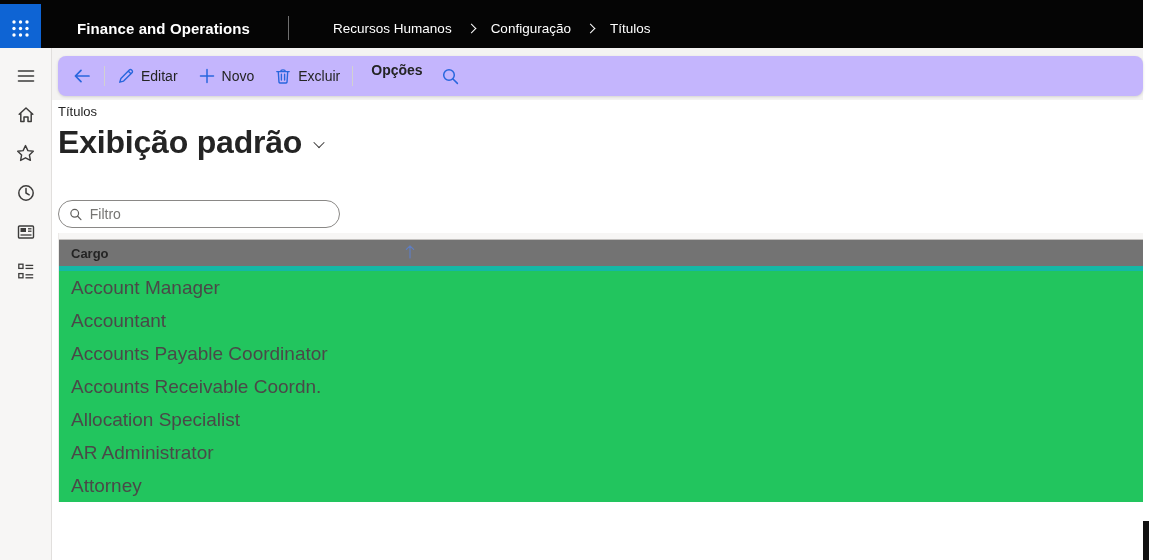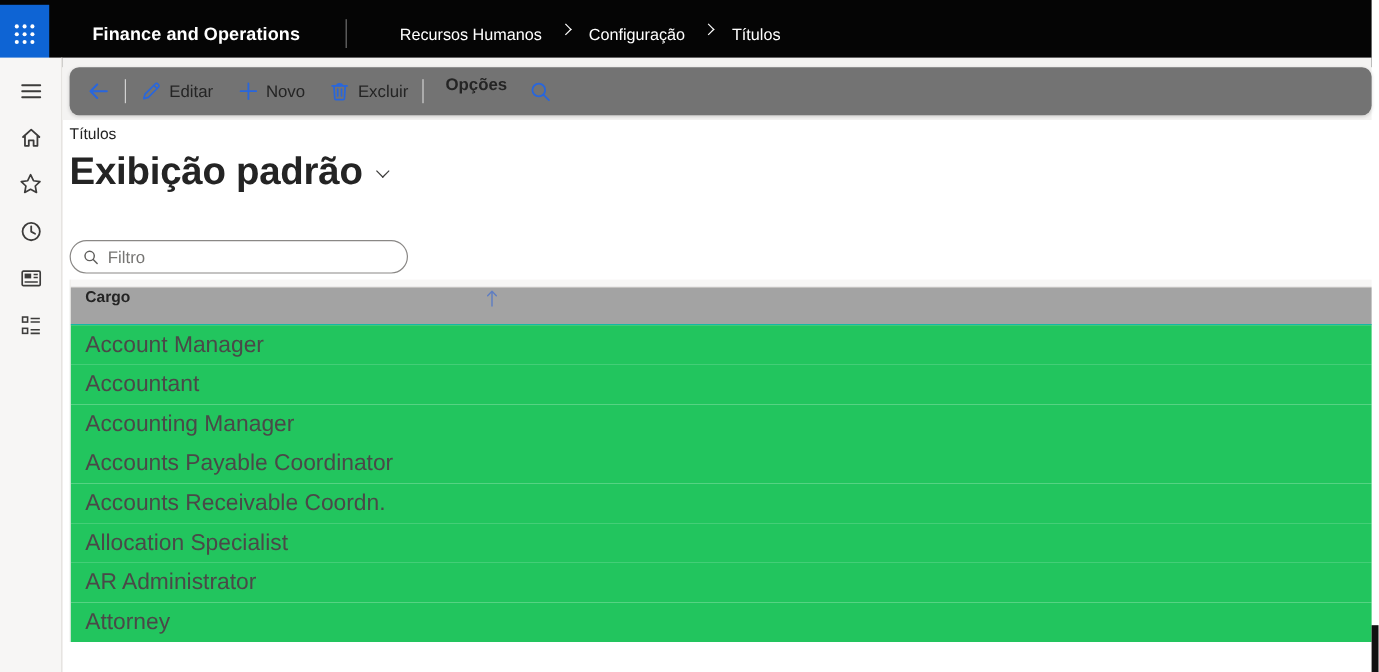--- a/index.html
+++ b/index.html
@@ -4,53 +4,53 @@
 <style>
   * { box-sizing: border-box; margin: 0; padding: 0; }
   html,body { width:1149px; height:560px; background:#fff; font-family:"Liberation Sans", sans-serif; }
   #stage { position:relative; width:1149px; height:560px; overflow:hidden; background:#fff; }
 
   
   .topbar { position:absolute; left:0; top:0; width:1143px; height:56px; background:#050505; display:flex; align-items:center; color:#fff; }
   .waffle { width:41px; height:48px; background:#0e64d4; display:flex; align-items:center; justify-content:center; flex:0 0 41px; cursor:pointer; }
   .brand { margin-left:36px; font-size:15px; font-weight:700; letter-spacing:.1px; white-space:nowrap; }
   .tb-sep { width:1px; height:24px; background:#6f6f6f; margin-left:38px; }
-  .crumbs { display:flex; align-items:flex-start; margin-left:44px; gap:14px; font-size:13.5px; }
+  .crumbs { display:flex; align-items:center; margin-left:44px; gap:14px; font-size:13.5px; }
   .crumb { white-space:nowrap; cursor:pointer; }
   .chev-r { width:7px; height:7px; border-right:1.6px solid #fff; border-top:1.6px solid #fff; transform:rotate(45deg); margin:0 2px; }
 
   
   .sidenav { position:absolute; left:0; top:48px; width:52px; height:512px; background:#f7f6f5; border-right:1px solid #e1dfdd; display:flex; flex-direction:column; align-items:center; padding-top:8px; }
   .navbtn { width:52px; height:39px; display:flex; align-items:center; justify-content:center; cursor:pointer; }
   .navbtn svg { display:block; }
 
   
   .cmdzone { position:absolute; left:52px; top:48px; width:1091px; height:52px; background:#f4f3f2; }
-  .cmdbar { position:absolute; left:6px; top:8px; width:1085px; height:40px; background:#737373; border-radius:8px; box-shadow:0 1px 3px rgba(0,0,0,.14); display:flex; align-items:center; padding:0 14px; }
+  .cmdbar { position:absolute; left:6px; top:8px; width:1085px; height:40px; background:#c4b5fd; border-radius:8px; box-shadow:0 1px 3px rgba(0,0,0,.14); display:flex; align-items:center; padding:0 14px; }
   .cmdbtn { display:flex; align-items:center; gap:6px; font-size:14px; color:#242424; cursor:pointer; white-space:nowrap; }
   .cmd-sep { width:1px; height:20px; background:#d1d1d1; margin:0 12px; }
   .mr18 { margin-right:20px; }
   .opts { font-weight:700; margin:0 18px 12px 6px; }
   .iconbtn { display:flex; align-items:center; justify-content:center; cursor:pointer; }
 
   
   .page-subtitle { position:absolute; left:58px; top:104px; font-size:13px; color:#242424; }
   .view-selector { position:absolute; left:58px; top:124px; display:flex; align-items:center; cursor:pointer; }
   .page-title { font-size:32px; font-weight:700; color:#242424; letter-spacing:-.2px; }
   .chev-d { width:8px; height:8px; border-right:1.8px solid #3b3a39; border-bottom:1.8px solid #3b3a39; transform:rotate(45deg) translate(-1px,-1px); margin-left:13px; margin-top:2px; }
 
   
   .filterbox { position:absolute; left:58px; top:200px; width:282px; height:28px; border:1px solid #8a8886; border-radius:14px; background:#fff; display:flex; align-items:center; padding:0 10px; gap:7px; }
   .filterbox input { border:none; outline:none; width:100%; font-size:14px; color:#242424; font-family:"Liberation Sans", sans-serif; background:transparent; }
   .filterbox input::placeholder { color:#767573; opacity:1; }
 
   
   .grid { position:absolute; left:58px; top:233px; width:1085px; border-left:1px solid #eceae8; }
   .grid-topband { height:7px; background:#f7f6f5; border-bottom:1px solid #c4c2c0; }
-  .grid-head { height:31px; background:#a3a3a3; border-bottom:1px solid #14b8a6; display:flex; align-items:flex-start; padding-left:12px; }
+  .grid-head { height:31px; background:#737373; border-bottom:5px solid #14b8a6; display:flex; align-items:center; padding-left:12px; }
   .col-label { font-size:13px; font-weight:700; color:#242424; }
   .sort-ico { position:absolute; left:345px; margin-top:1px; }
   .grid-row { height:33px; display:flex; align-items:center; padding-left:12px; font-size:19px; color:#4a4948; cursor:pointer; background:#22c55e; }
 
   
   .corner-bar { position:absolute; left:1143px; top:521px; width:6px; height:39px; background:#111; }
 </style>
 </head>
 <body>
 
@@ -188,21 +188,20 @@
     <div class="grid-head">
       <span class="col-label">Cargo</span>
       <span class="sort-ico">
         <svg width="12" height="15" viewBox="0 0 12 15">
           <path d="M6 14 V2 M2.4 5.4 L6 1.8 L9.6 5.4" fill="none" stroke="#5f7ec2" stroke-width="1.2" stroke-linecap="round" stroke-linejoin="round"></path>
         </svg>
       </span>
     </div>
     <div class="grid-row">Account Manager</div>
     <div class="grid-row">Accountant</div>
-    <div class="grid-row">Accounting Manager</div>
     <div class="grid-row">Accounts Payable Coordinator</div>
     <div class="grid-row">Accounts Receivable Coordn.</div>
     <div class="grid-row">Allocation Specialist</div>
     <div class="grid-row">AR Administrator</div>
     <div class="grid-row">Attorney</div>
   </div>
 
   <div class="corner-bar"></div>
 
 </div>

